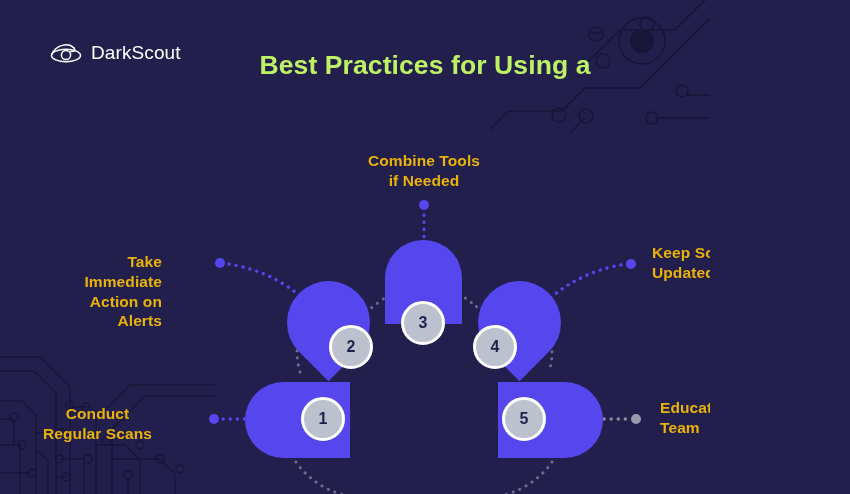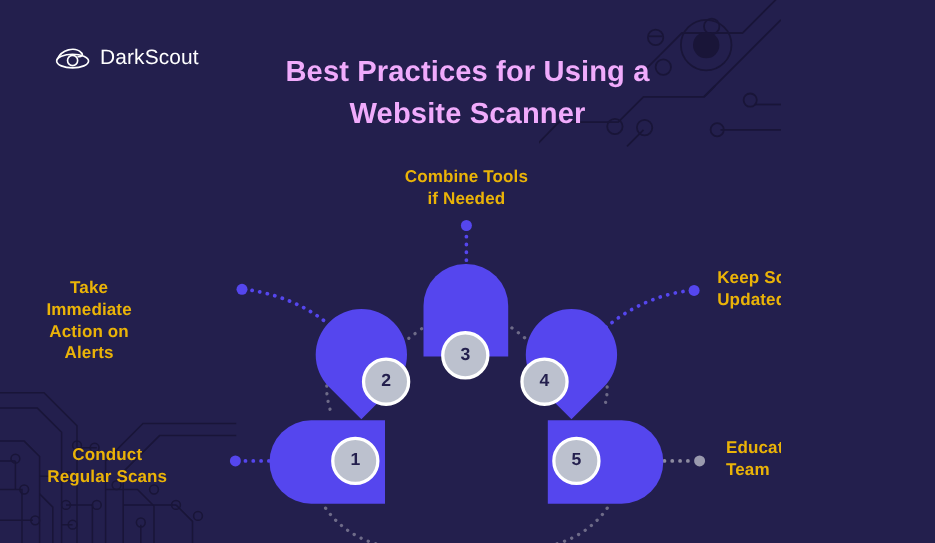--- a/index.html
+++ b/index.html
@@ -29,21 +29,21 @@
     display:flex; align-items:center; gap:9px;
   }
   #brand-name {
     color:#ffffff; font-size:19px; font-weight:400;
     letter-spacing:.1px; white-space:nowrap;
   }
 
   
   #title {
     position:absolute; left:215px; top:46px; width:420px;
-    text-align:center; color:#f0abfc;
+    text-align:center; color:#bef264;
     font-size:26.5px; font-weight:bold; line-height:1.45;
     letter-spacing:.1px;
   }
 
   
   .petal { position:absolute; background:#5546ee; }
 
   
   #petal-1 {
     left:245px; top:382px; width:105px; height:76px;
@@ -88,21 +88,21 @@
   
   #connectors { position:absolute; left:0; top:0; width:850px; height:494px; }
 
   
   .label {
     position:absolute; color:#eab308;
     font-size:15.5px; font-weight:bold; line-height:1.28;
     white-space:pre-line; letter-spacing:.1px;
   }
   #label-1 { left:0px;   top:404px; width:195px; text-align:center; }
-  #label-2 { left:0px;   top:252px; width:162px; text-align:center; }
+  #label-2 { left:0px;   top:252px; width:162px; text-align:right; }
   #label-3 { left:335px; top:151px; width:178px; text-align:center; }
   #label-4 { left:652px; top:243px; width:200px; text-align:left; }
   #label-5 { left:660px; top:398px; width:190px; text-align:left; }
 </style>
 </head>
 <body>
 
 <div id="stage">
 
   <svg class="circuit" id="circuit-tr" viewBox="0 0 220 140" fill="none" stroke="#191538" stroke-width="1.6">
@@ -165,21 +165,20 @@
       <ellipse cx="16" cy="12.5" rx="14.5" ry="6.2" fill="none" stroke="#ffffff" stroke-width="1.5"></ellipse>
       <circle cx="16" cy="12" r="4.6" fill="none" stroke="#ffffff" stroke-width="1.5"></circle>
       <path d="M2 11 C6 2, 18 -1, 24 5" fill="none" stroke="#ffffff" stroke-width="1.5" stroke-linecap="round"></path>
       <path d="M24 5 C26 7, 24 9, 21 8.5" fill="none" stroke="#ffffff" stroke-width="1.5" stroke-linecap="round"></path>
     </svg>
     <span id="brand-name">DarkScout</span>
   </div>
 
   <div id="title">
     <div>Best Practices for Using a</div>
-    <div>Website Scanner</div>
   </div>
 
   <svg id="connectors" fill="none">
 
     <path d="M216 419 L248 419" stroke="#5546ee" stroke-width="3.4" stroke-linecap="round" stroke-dasharray="0.1 7"></path>
     <circle cx="214" cy="419" r="5" fill="#5546ee"></circle>
 
     <path d="M222 263 C262 268, 292 286, 308 304" stroke="#5546ee" stroke-width="3.4" stroke-linecap="round" stroke-dasharray="0.1 7"></path>
     <circle cx="220" cy="263" r="5" fill="#5546ee"></circle>
 

